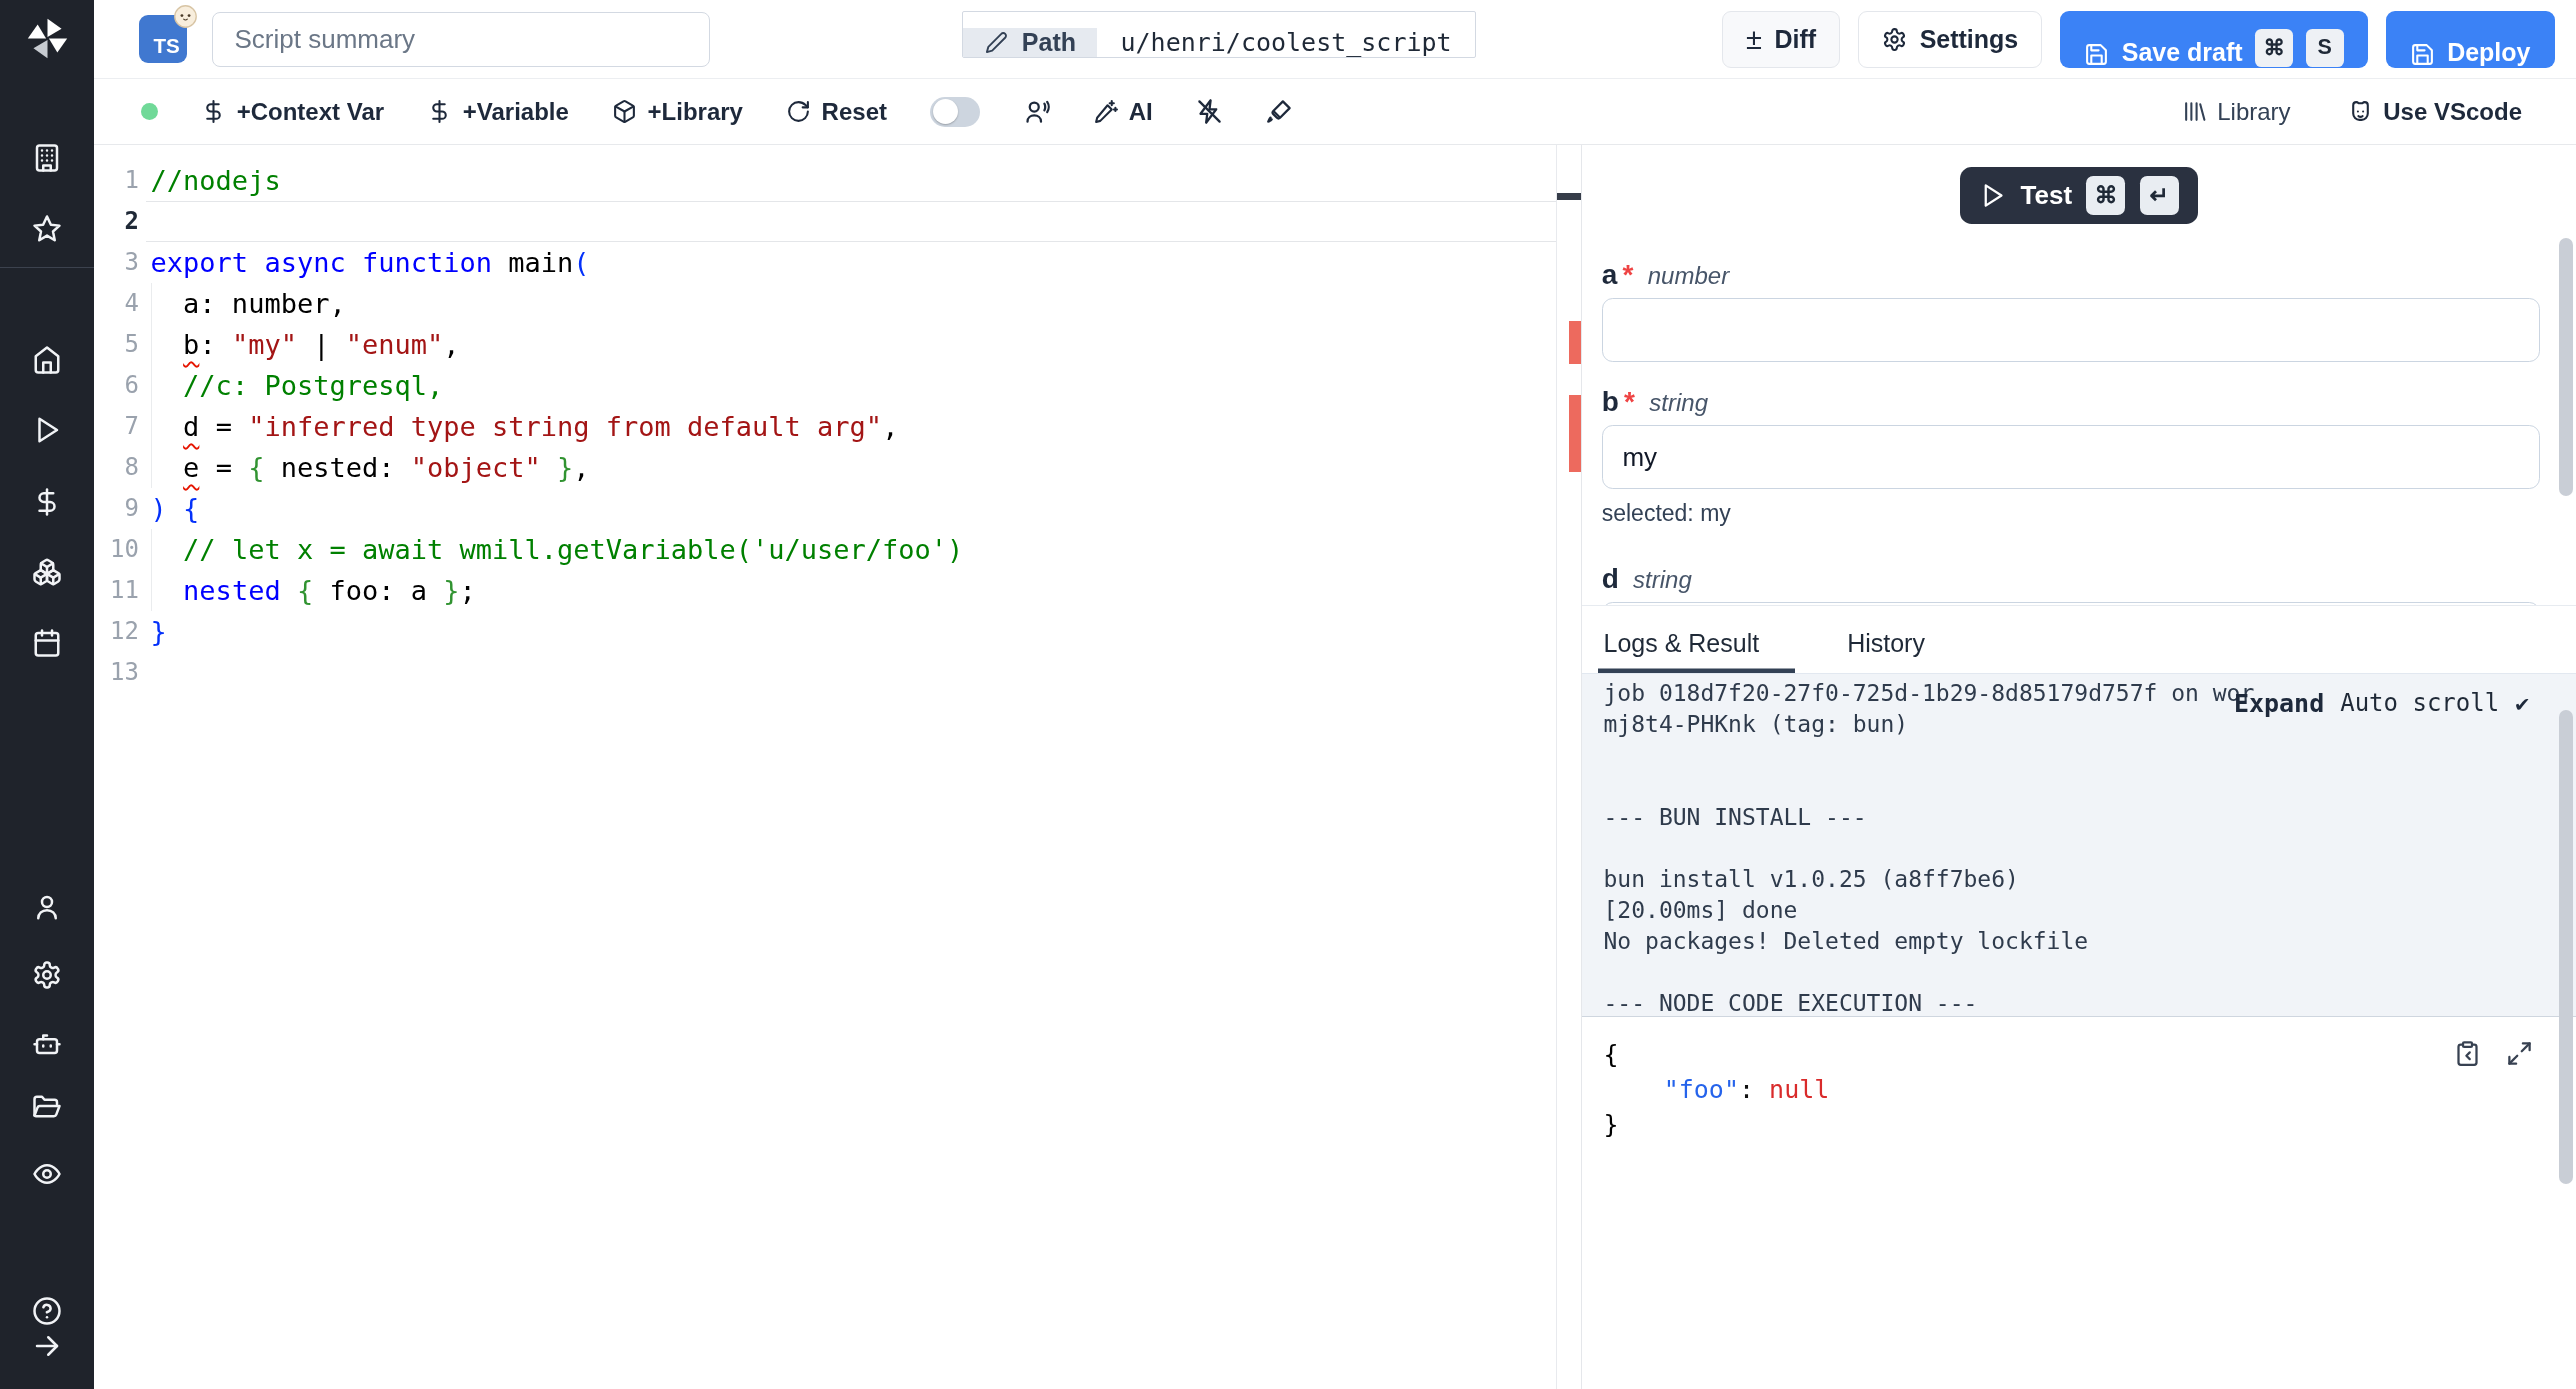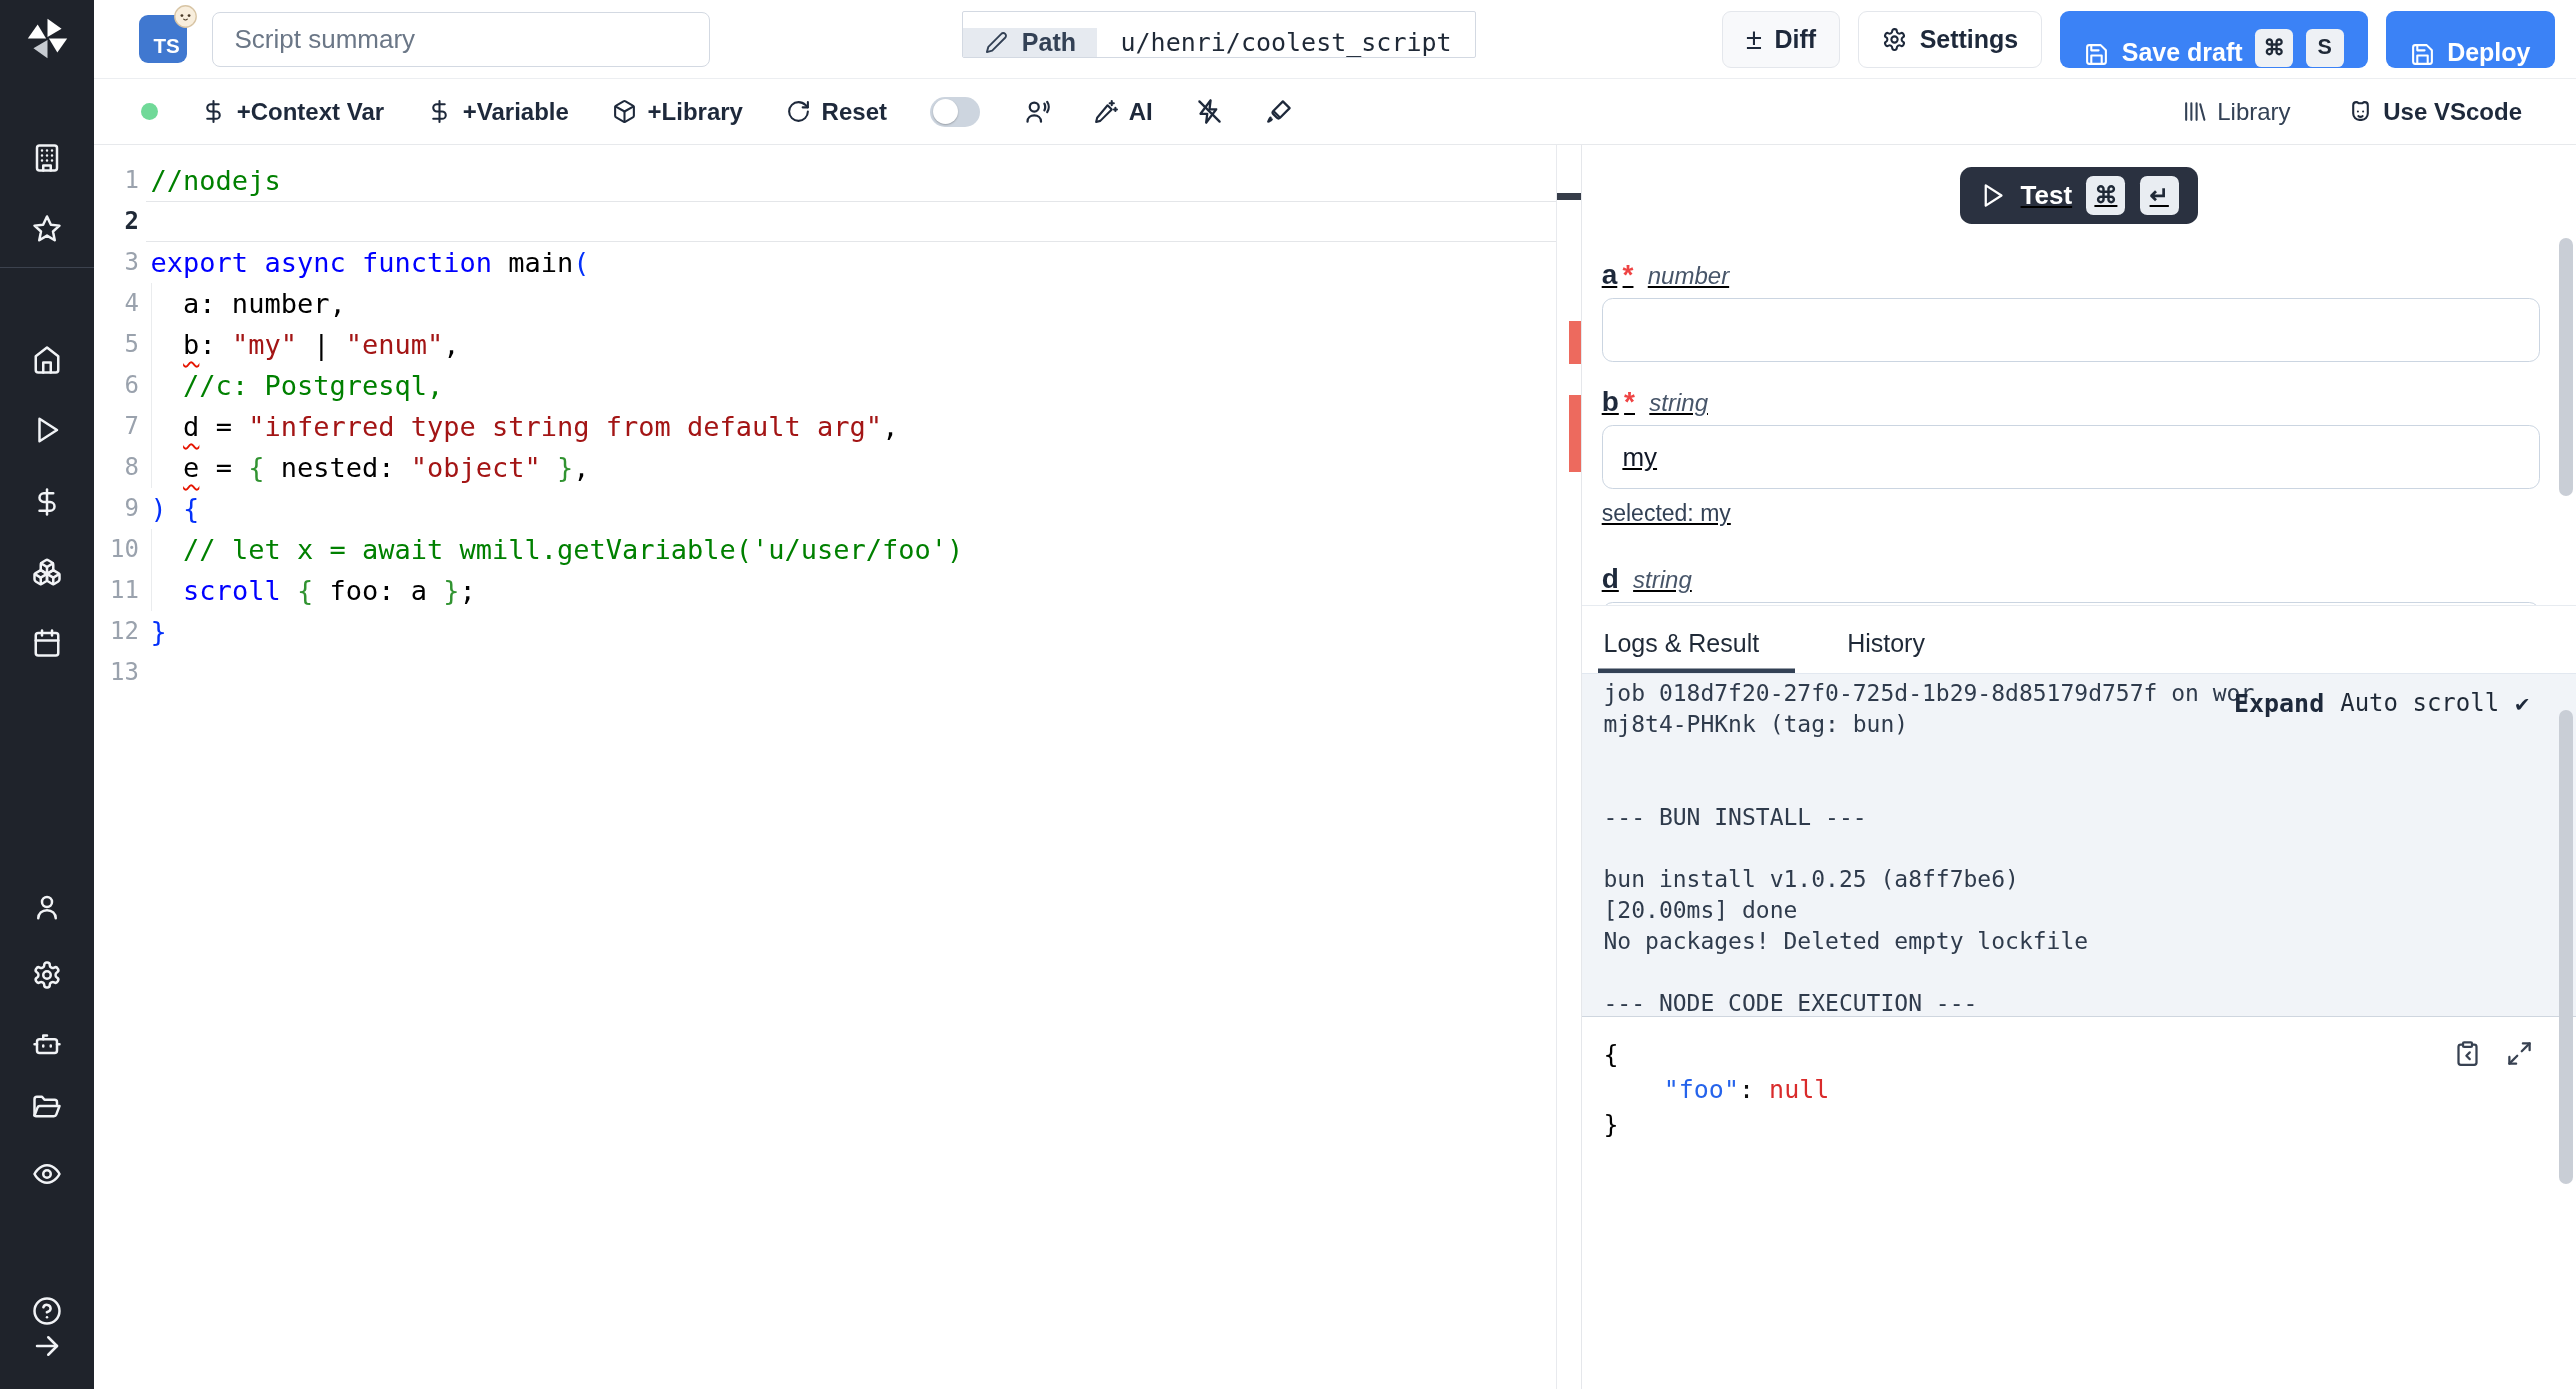--- a/index.html
+++ b/index.html
@@ -72,21 +72,21 @@
   .code-row:nth-child(10) .code-text, .code-row:nth-child(11) .code-text { box-shadow:inset 0.9px 0 0 #e8eaed; }
   .comment { color:#008000; } .keyword { color:#0000ff; } .string { color:#a31515; }
   .paren1 { color:#0431fa; } .brace2 { color:#319331; } .plain { color:#000; }
   .sq { text-decoration:underline wavy #e51400 1.8px; text-underline-offset:7.2px; }
   .ruler { position:absolute; top:0; right:0; width:25px; bottom:0; border-left:0.9px solid #e8eaee; background:#fff; }
   .ruler-dash { position:absolute; left:0; width:25px; top:48px; height:7.2px; background:#363d49; }
   .ruler-err1 { position:absolute; right:0; width:12.5px; top:176px; height:43px; background:#ed6a5e; }
   .ruler-err2 { position:absolute; right:0; width:12.5px; top:250px; height:77px; background:#ed6a5e; }
 
   
-  .panel { flex:1; position:relative; background:#fff; border-left:0.9px solid #e5e7eb; min-width:0;text-decoration:underline; }
+  .panel { flex:1; position:relative; background:#fff; border-left:0.9px solid #e5e7eb; min-width:0; }
   .test-wrap { display:flex; justify-content:center; margin-top:22.4px; }
   .test-btn { height:57px; padding:0 19.7px; border-radius:11.6px; background:#2a3140; color:#fff;
     display:flex; align-items:center; gap:14.3px; font-size:26px; font-weight:600; cursor:pointer; }
   .test-btn svg { width:27px; height:27px; }
   .kbd-dark { background:#e9edf2; color:#1f2937; border-radius:7.2px; width:39px; height:39px;
     display:flex; align-items:center; justify-content:center; font-size:23px; }
   .form { padding:10.7px 36px 0 19.7px; }
   .field-label { display:flex; align-items:baseline; gap:14.3px; margin-top:24px; }
   .fname { font-size:28px; font-weight:700; color:#1e293b; }
   .fstar { color:#ef4444; font-size:28px; font-weight:700; margin-left:-9px; }
@@ -421,21 +421,21 @@
           <div class="code-row">
             <span class="gutter">9</span>
             <span class="code-text"><span class="paren1">) {</span></span>
           </div>
           <div class="code-row">
             <span class="gutter">10</span>
             <span class="code-text"><span class="plain">  </span><span class="comment">// let x = await wmill.getVariable('u/user/foo')</span></span>
           </div>
           <div class="code-row">
             <span class="gutter">11</span>
-            <span class="code-text"><span class="plain">  </span><span class="keyword">scroll</span><span class="plain"> </span><span class="brace2">{</span><span class="plain"> foo: a </span><span class="brace2">}</span><span class="plain">;</span></span>
+            <span class="code-text"><span class="plain">  </span><span class="keyword">nested</span><span class="plain"> </span><span class="brace2">{</span><span class="plain"> foo: a </span><span class="brace2">}</span><span class="plain">;</span></span>
           </div>
           <div class="code-row">
             <span class="gutter">12</span>
             <span class="code-text"><span class="paren1">}</span></span>
           </div>
           <div class="code-row">
             <span class="gutter">13</span>
             <span class="code-text"></span>
           </div>
         </div>

